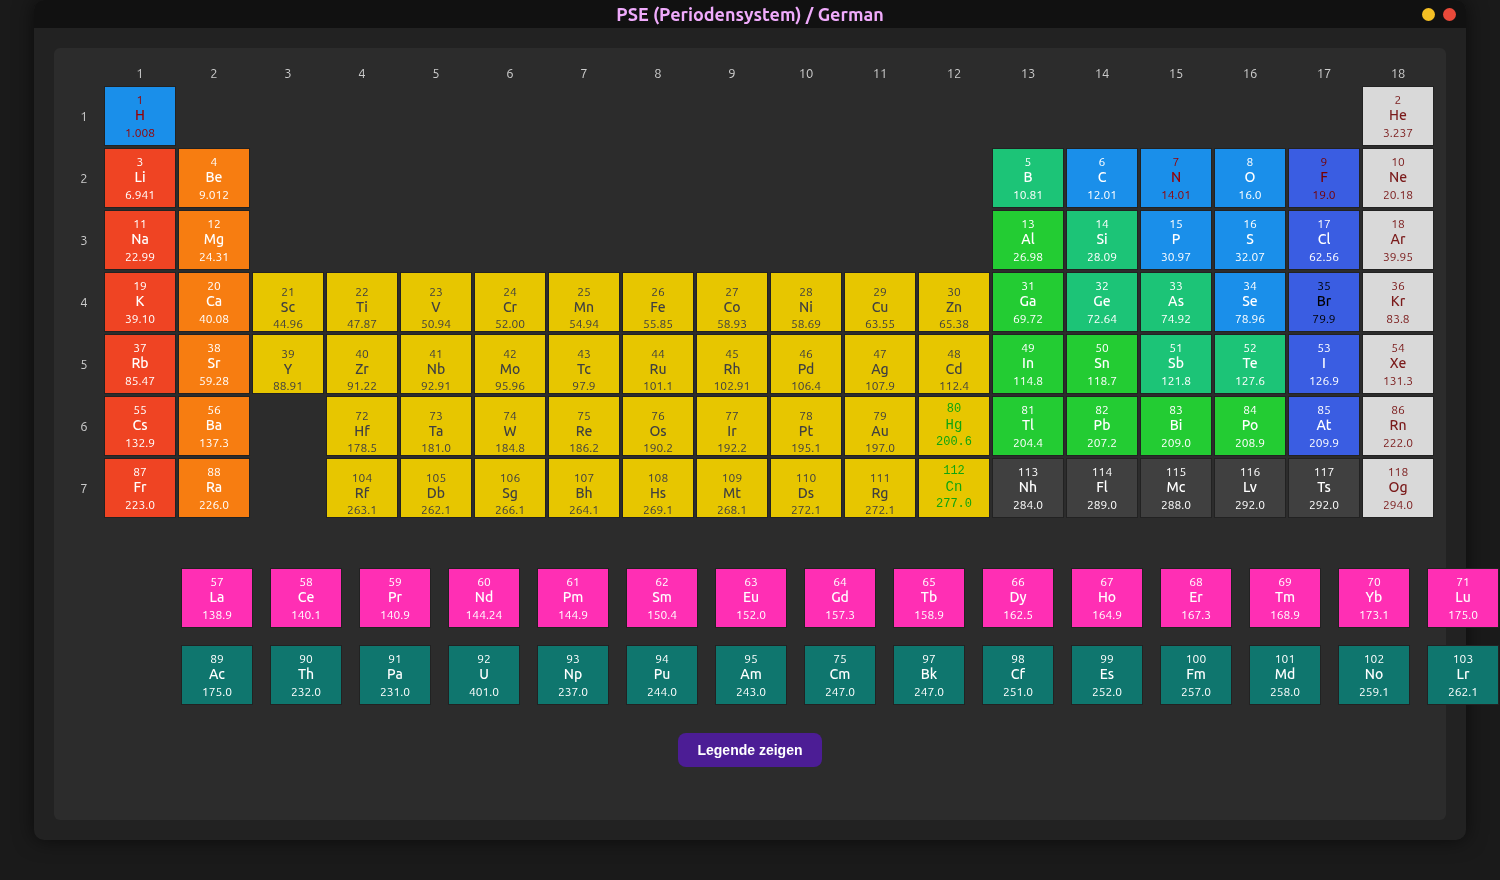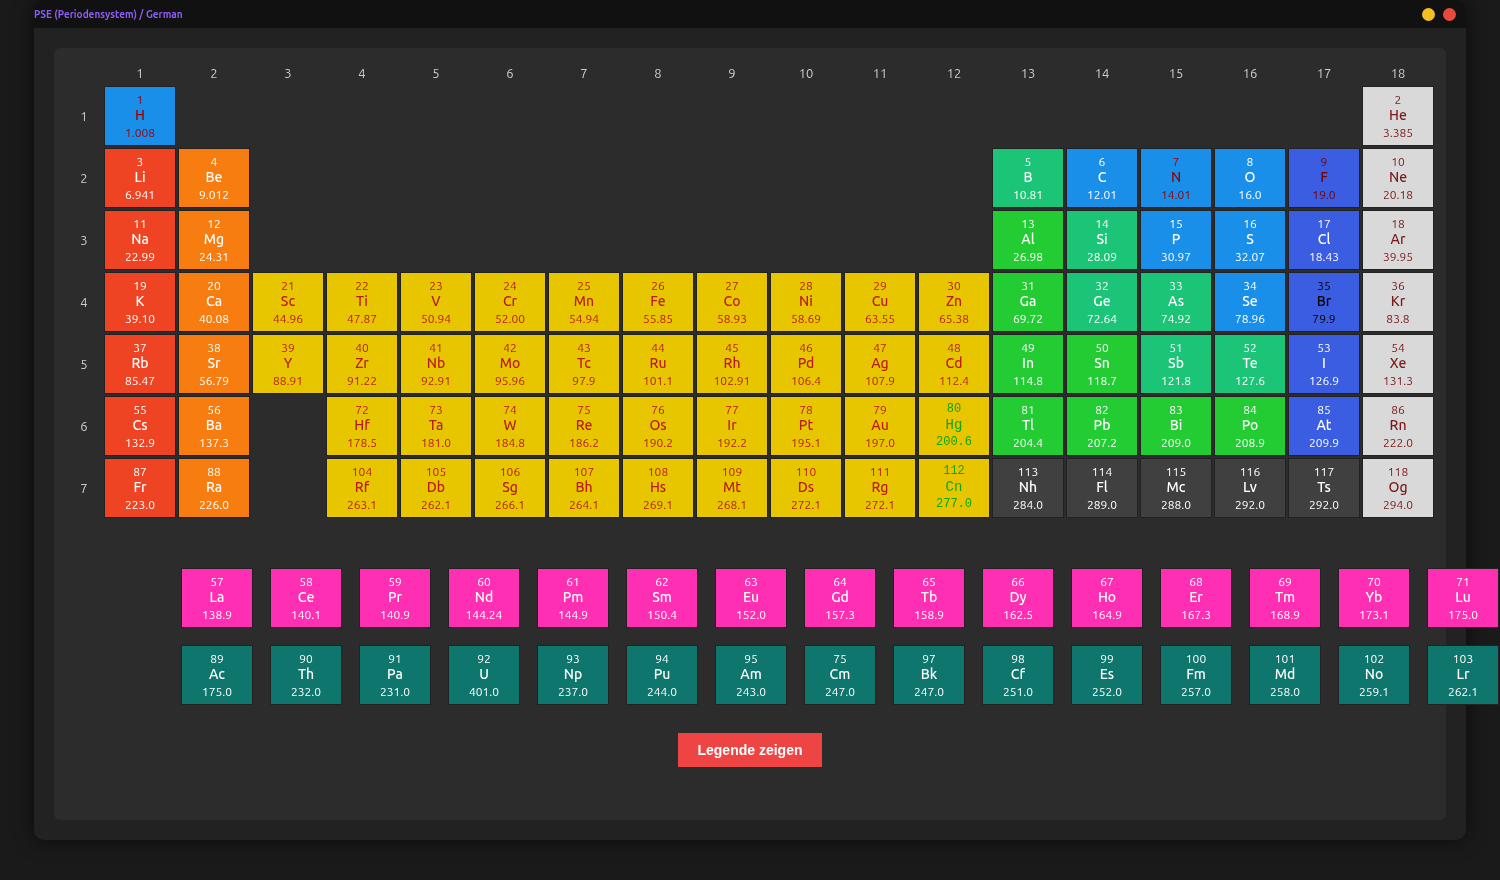--- a/index.html
+++ b/index.html
@@ -25,24 +25,24 @@
   .title-bar {
     height: 28px;
     background: #111;
     border-radius: 10px 10px 0 0;
     display: flex;
     align-items: center;
     position: relative;
   }
   .title-text {
     flex: 1;
-    text-align: left;
-    font-size: 10px;
+    text-align: center;
+    font-size: 18px;
     font-weight: 600;
-    color: #8b5cf6;
+    color: #f0abfc;
   }
   .window-btns {
     position: absolute;
     right: 10px;
     top: 0;
     height: 28px;
     display: flex;
     align-items: center;
     gap: 8px;
   }
@@ -110,33 +110,33 @@
     gap: 17px;
     justify-content: center;
     margin-left: 180px; 
   }
   .btn-row {
     display: flex;
     justify-content: center;
     margin-top: 28px;
   }
   .legend-btn {
-    background: #ef4444;
+    background: #4c1d95;
     color: #fff;
     border: none;
-    border-radius: 0;
+    border-radius: 8px;
     padding: 9px 19px;
     font-size: 14px;
     font-weight: 600;
     cursor: pointer;
   }
   
   .c-alkali    { background:#ef4423; color:#fff; }
   .c-alkearth  { background:#f77d11; color:#fff; }
-  .c-trans     { background:#e7c600; color:#b91c1c; }
+  .c-trans     { background:#e7c600; color:#404040;justify-content:flex-end; }
   .c-post      { background:#23cc33; color:#fff; }
   .c-metalloid { background:#1cc477; color:#fff; }
   .c-nonhydro  { background:#1a8fea; color:#900; }   
   .c-nonmetal  { background:#1a8fea; color:#fff; }   
   .c-halogen   { background:#3a5de2; color:#fff; }
   .c-halogenF  { background:#3a5de2; color:#700; }   
   .c-noble     { background:#d9d9d9; color:#7a1a1a; }
   .c-lanth     { background:#ff2fb4; color:#fff; }
   .c-actin     { background:#0f766e; color:#fff; }
   .c-othpost   { background:#404040; color:#fff; }   
@@ -198,21 +198,21 @@
         <div></div>
         <div></div>
         <div></div>
         <div></div>
         <div></div>
         <div></div>
         <div></div>
         <div class="el c-noble">
           <div>2</div>
           <div class="sym">He</div>
-          <div>3.385</div>
+          <div>3.237</div>
         </div>
         <div class="rownum">2</div>
         <div class="el c-alkali">
           <div>3</div>
           <div class="sym">Li</div>
           <div>6.941</div>
         </div>
         <div class="el c-alkearth">
           <div>4</div>
           <div class="sym">Be</div>
@@ -295,21 +295,21 @@
           <div>30.97</div>
         </div>
         <div class="el c-nonmetal">
           <div>16</div>
           <div class="sym">S</div>
           <div>32.07</div>
         </div>
         <div class="el c-halogen">
           <div>17</div>
           <div class="sym">Cl</div>
-          <div>18.43</div>
+          <div>62.56</div>
         </div>
         <div class="el c-noble">
           <div>18</div>
           <div class="sym">Ar</div>
           <div>39.95</div>
         </div>
         <div class="rownum">4</div>
         <div class="el c-alkali">
           <div>19</div>
           <div class="sym">K</div>
@@ -402,21 +402,21 @@
         </div>
         <div class="rownum">5</div>
         <div class="el c-alkali">
           <div>37</div>
           <div class="sym">Rb</div>
           <div>85.47</div>
         </div>
         <div class="el c-alkearth">
           <div>38</div>
           <div class="sym">Sr</div>
-          <div>56.79</div>
+          <div>59.28</div>
         </div>
         <div class="el c-trans">
           <div>39</div>
           <div class="sym">Y</div>
           <div>88.91</div>
         </div>
         <div class="el c-trans">
           <div>40</div>
           <div class="sym">Zr</div>
           <div>91.22</div>

